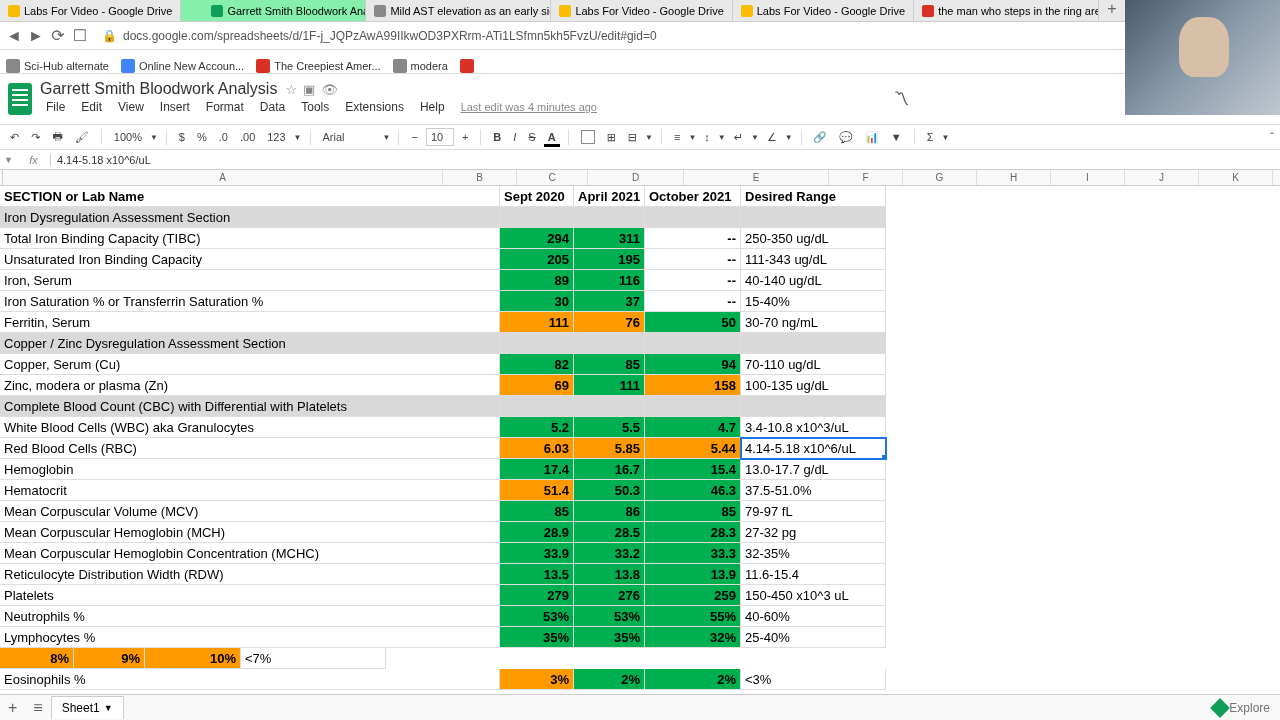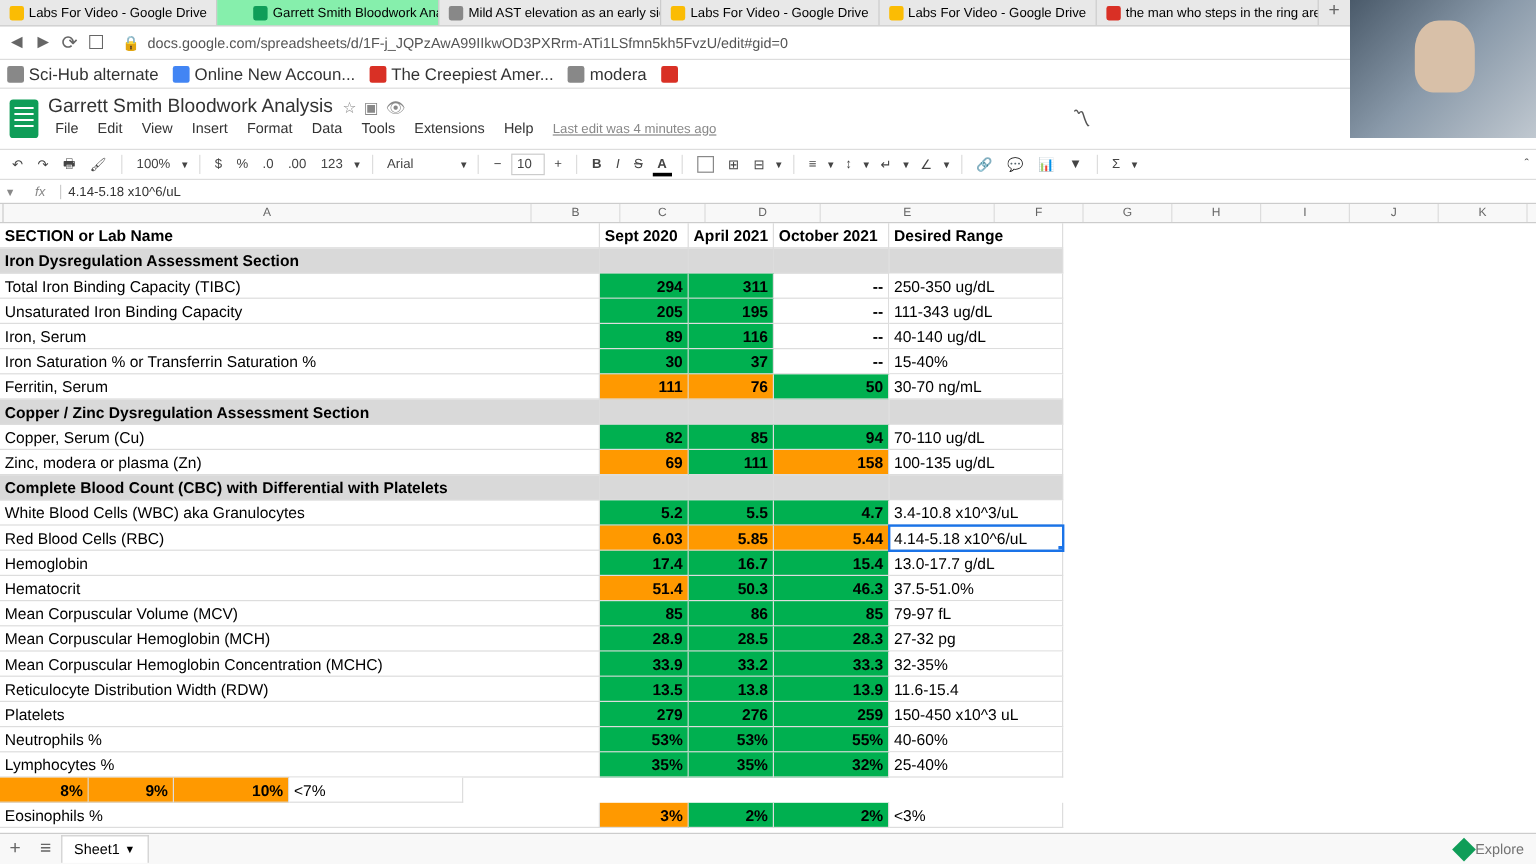--- a/index.html
+++ b/index.html
@@ -14,21 +14,21 @@
 .new-tab { padding: 0 8px; font-size: 16px; color: #666; cursor: pointer; }
 
 
 .addr-bar { display: flex; align-items: center; height: 28px; padding: 0 6px; gap: 6px; border-bottom: 1px solid #ddd; }
 .nav-btn { width: 16px; height: 16px; display: flex; align-items: center; justify-content: center; color: #666; cursor: pointer; }
 .url-box { flex: 0 0 920px; display: flex; align-items: center; padding: 0 8px; font-size: 12px; color: #555; }
 .addr-icons { display: flex; gap: 6px; margin-left: auto; align-items: center; }
 .addr-icon { width: 18px; height: 18px; display: flex; align-items: center; justify-content: center; }
 
 
-.bookmarks { display: flex; align-items: center; height: 24px; padding: 0 6px; gap: 12px; font-size: 14px; border-bottom: 1px solid #ddd; }
+.bookmarks { display: flex; align-items: flex-end; height: 24px; padding: 0 6px; gap: 12px; font-size: 11px; border-bottom: 1px solid #ddd; }
 .bookmark { display: flex; align-items: center; gap: 4px; cursor: pointer; color: #333; }
 .bm-icon { width: 14px; height: 14px; flex-shrink: 0; }
 
 
 .doc-header { display: flex; align-items: center; padding: 6px 8px; gap: 8px; }
 .sheets-logo { width: 24px; height: 32px; background: #0f9d58; border-radius: 3px; position: relative; }
 .sheets-logo::after { content: ''; position: absolute; inset: 6px 4px; background: repeating-linear-gradient(#fff 0 2px, transparent 2px 5px); }
 .doc-title { font-size: 16px; color: #333; }
 .doc-title-icons { display: flex; gap: 6px; color: #888; font-size: 13px; }
 .share-btn { margin-left: auto; background: #1a73e8; color: #fff; padding: 6px 16px; border-radius: 4px; font-size: 13px; }
@@ -63,21 +63,21 @@
 .colA { width: 440px; } .colB { width: 74px; } .colC { width: 71px; } .colD { width: 96px; } .colE { width: 145px; }
 .colF,.colG,.colH,.colI,.colJ,.colK { width: 74px; }
 
 
 .grid { position: relative; }
 .row { display: flex; height: 21px; font-size: 13px; }
 .cell { border-right: 1px solid #ddd; border-bottom: 1px solid #ddd; padding: 0 4px; display: flex; align-items: center; overflow: hidden; white-space: nowrap; }
 .cA { width: 500px; } .cB { width: 74px; } .cC { width: 71px; } .cD { width: 96px; } .cE { width: 145px; }
 .num { justify-content: flex-end; font-weight: bold; }
 .hdr { font-weight: bold; }
-.sect { background: #d9d9d9; font-weight: bold; }
+.sect { background: #d9d9d9; font-weight: normal; }
 .green { background: #00b050; }
 .orange { background: #ff9900; }
 .desired { background: #fff; }
 .sel { outline: 2px solid #1a73e8; outline-offset: -1px; z-index: 2; position: relative; }
 .sel::after { content:''; position:absolute; right:-3px; bottom:-3px; width:6px; height:6px; background:#1a73e8; }
 
 
 .sheet-bar { position: absolute; bottom: 0; left: 0; right: 0; height: 26px; display: flex; align-items: center; border-top: 1px solid #ccc; background: #f8f8f8; font-size: 12px; }
 .sheet-btn { padding: 0 8px; color: #666; cursor: pointer; font-size: 16px; }
 .sheet-tab { padding: 4px 10px; background: #fff; border: 1px solid #ccc; border-bottom: none; display: flex; gap: 4px; align-items: center; }

